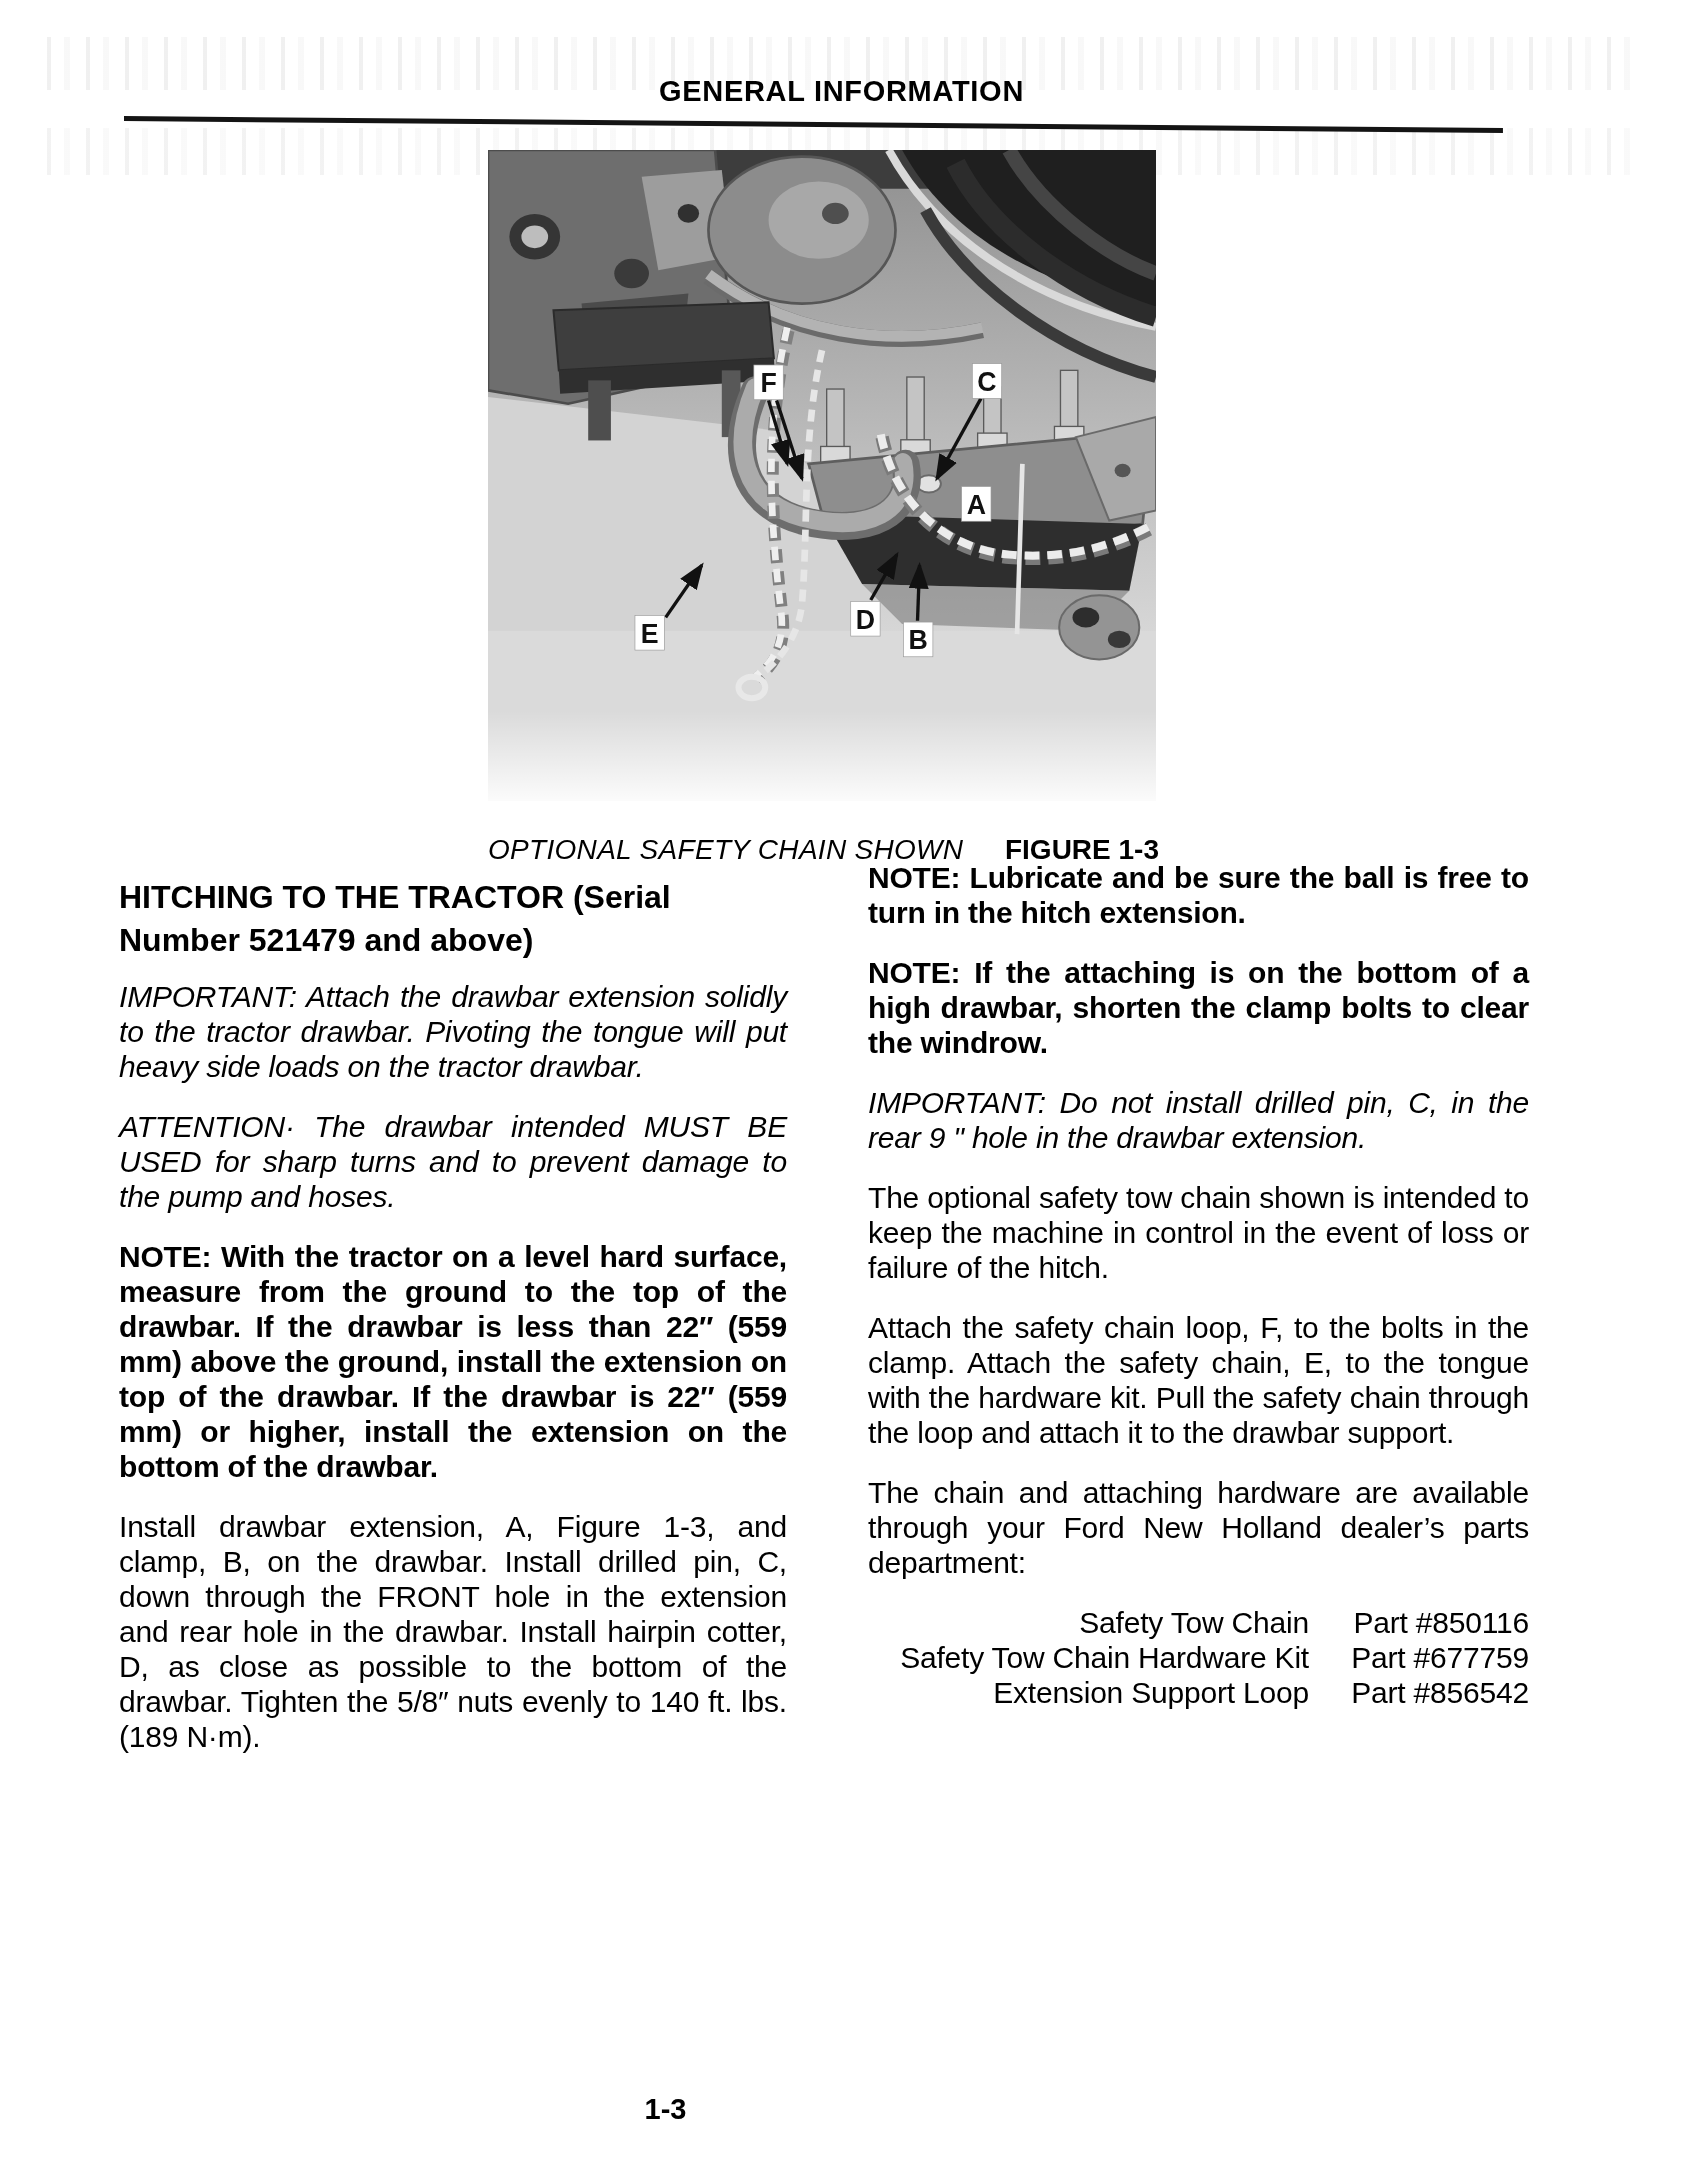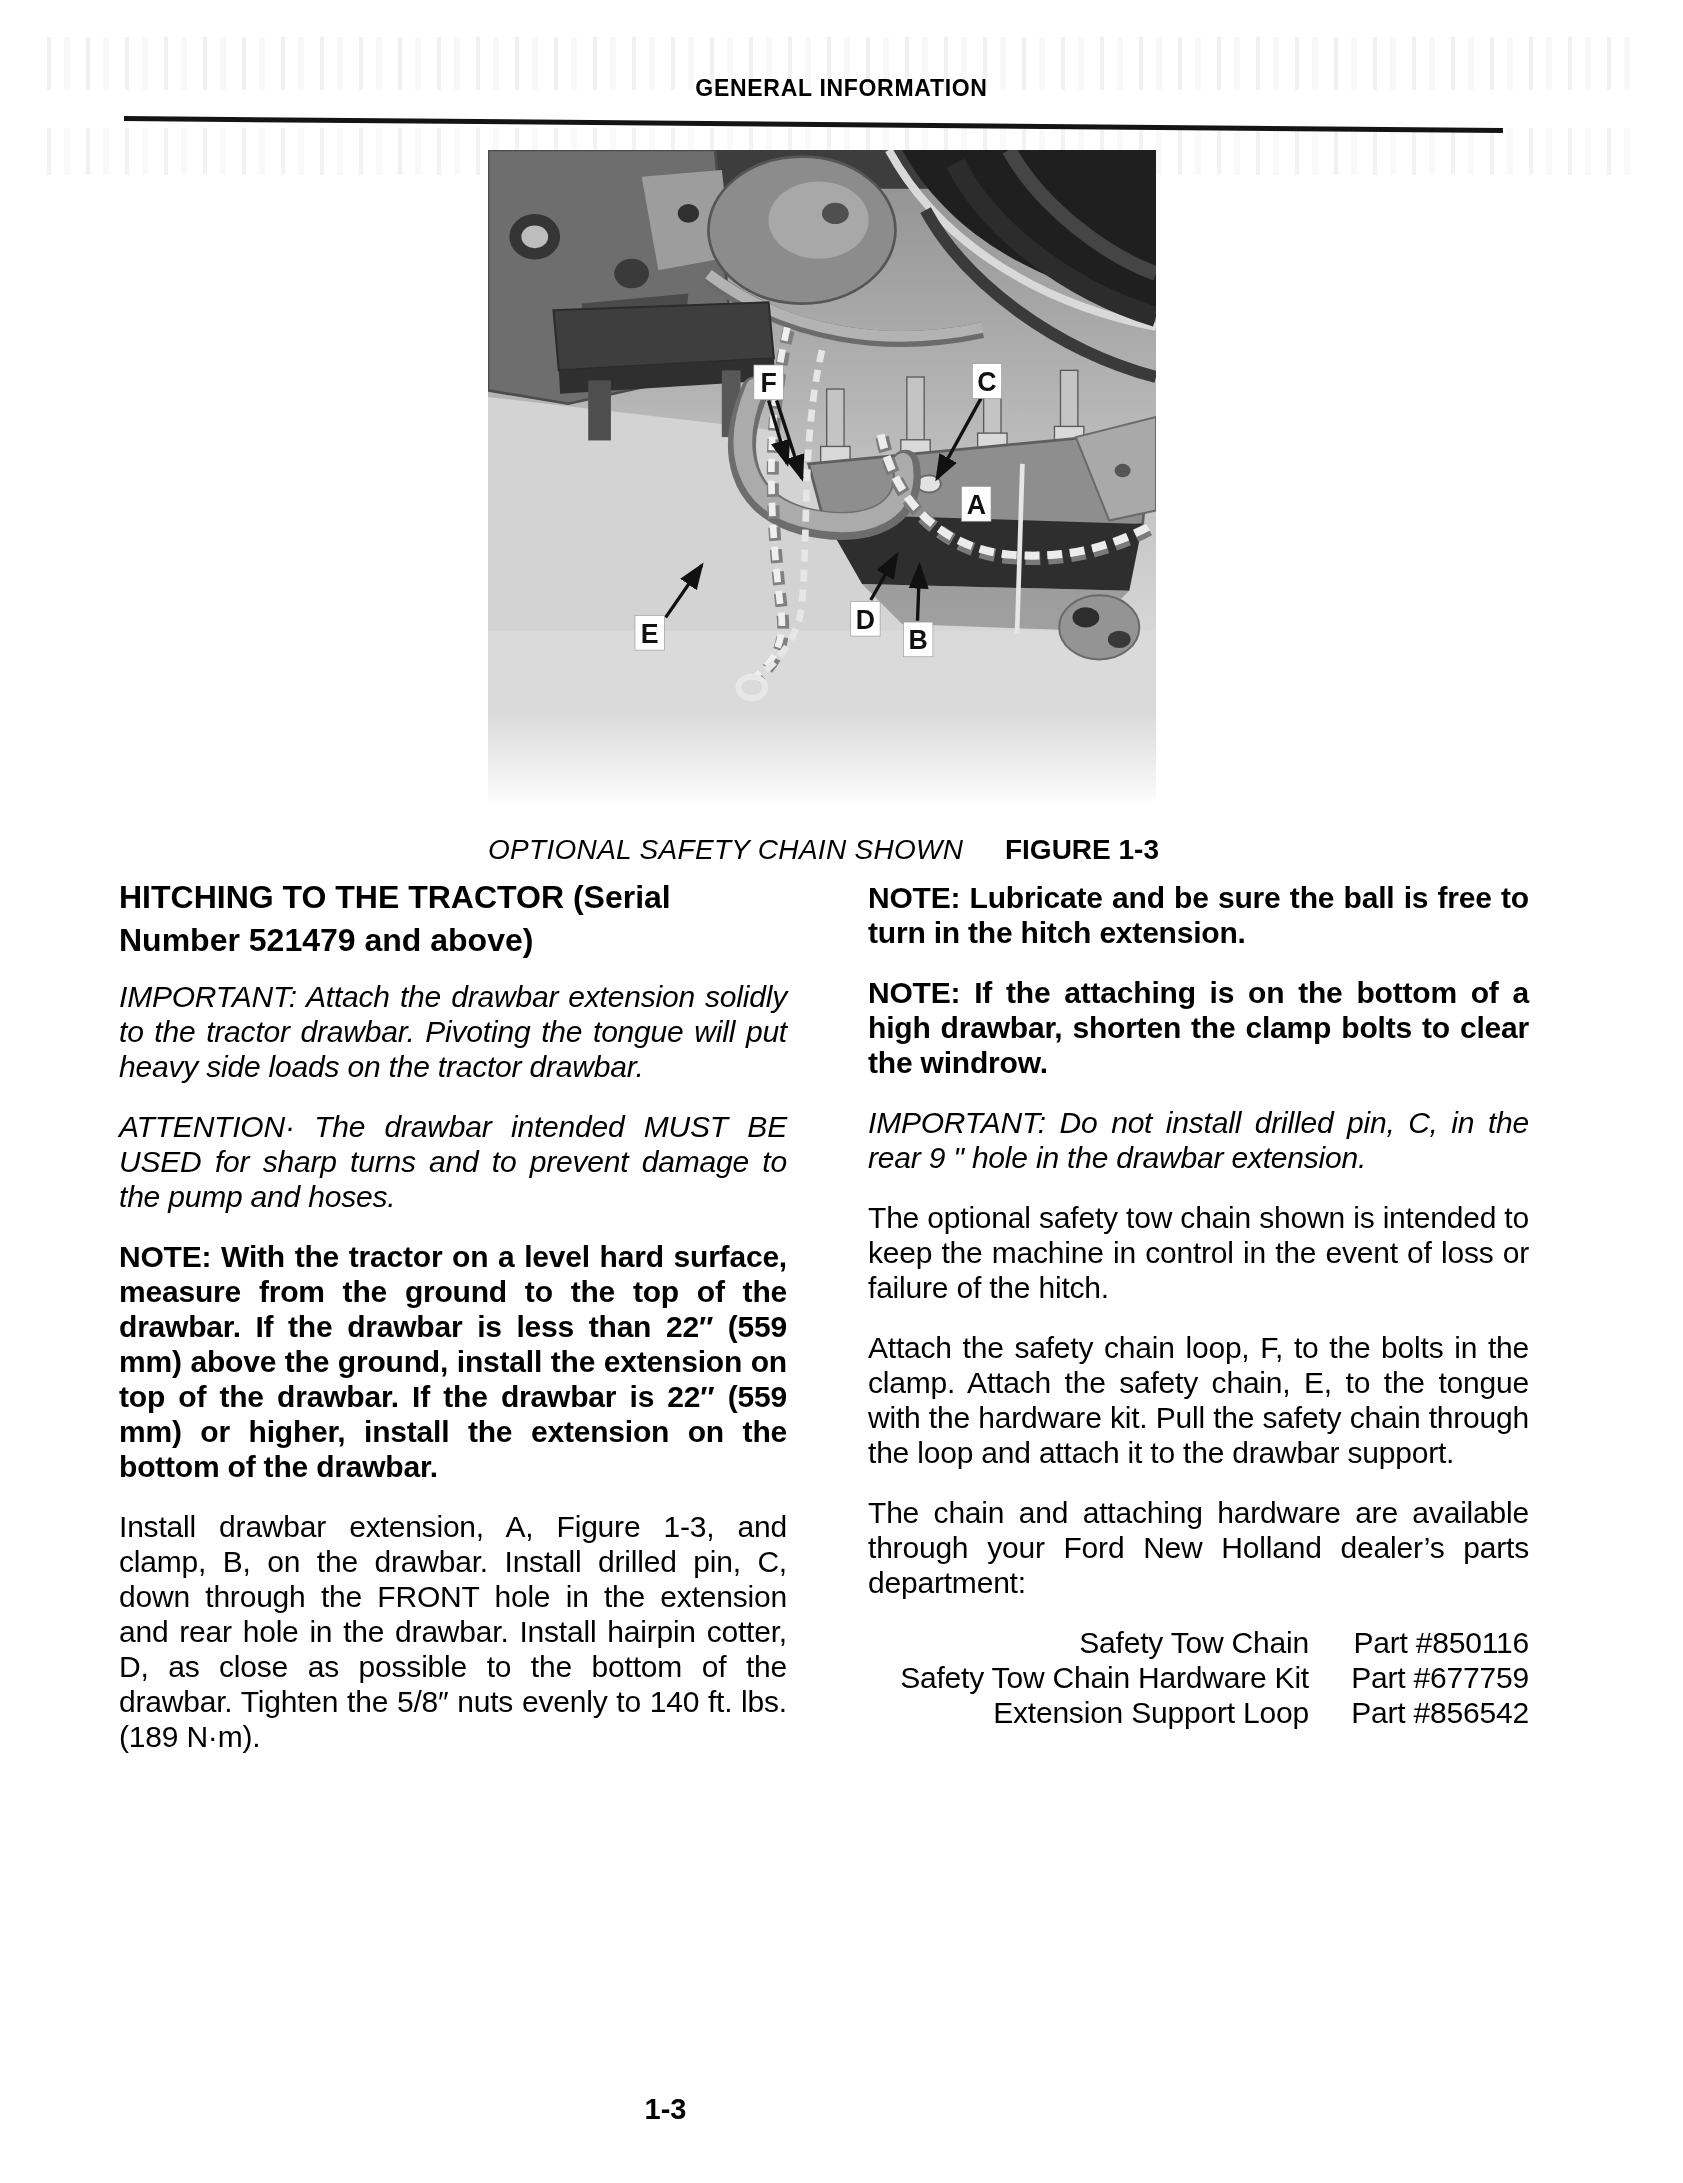--- a/index.html
+++ b/index.html
@@ -18,42 +18,42 @@
     position:absolute; left:47px; width:1596px; height:53px;
     background:repeating-linear-gradient(90deg,
       rgba(110,110,110,0.10) 0 4px, rgba(255,255,255,0) 4px 17.4px,
       rgba(140,140,140,0.06) 17.4px 23.4px, rgba(255,255,255,0) 23.4px 39px);
   }
   .band-top { top:37px; }
   .band-under { top:128px; height:47px; opacity:.85; }
 
   .page-header {
     position:absolute; top:75px; left:0; width:1683px;
-    text-align:center; font-size:23px; font-weight:bold; letter-spacing:0.7px;
+    text-align:center; font-size:29px; font-weight:bold; letter-spacing:0.7px;
   }
   .header-rule {
     position:absolute; left:124px; top:116px; width:1379px; height:4.7px;
     background:#141414; transform:rotate(0.5deg); transform-origin:left center;
   }
 
   .figure-photo {
     position:absolute; left:488px; top:150px; width:668px; height:651px;
   }
   .figure-photo svg { display:block; width:100%; height:100%; }
 
   .figure-caption-row {
     position:absolute; left:488px; top:834px; width:671px;
     display:flex; justify-content:space-between; align-items:baseline;
   }
   .caption-left  { font-style:italic; font-size:28px; letter-spacing:0.3px; }
   .caption-right { font-weight:bold;  font-size:28px; }
 
   .col { position:absolute; width:668px; }
   .col-left  { left:119px;  top:876px; width:668px; }
-  .col-right { left:868px; top:880px; width:661px;  }
+  .col-right { left:868px; top:860px; width:661px;  }
 
   .col h2 {
     margin:0 0 17.4px 0;
     font-size:32px; line-height:43px; font-weight:bold;
   }
   .col p {
     margin:0 0 25px 0;
     font-size:30px; line-height:35px;
     text-align:justify; letter-spacing:-0.2px;
   }

